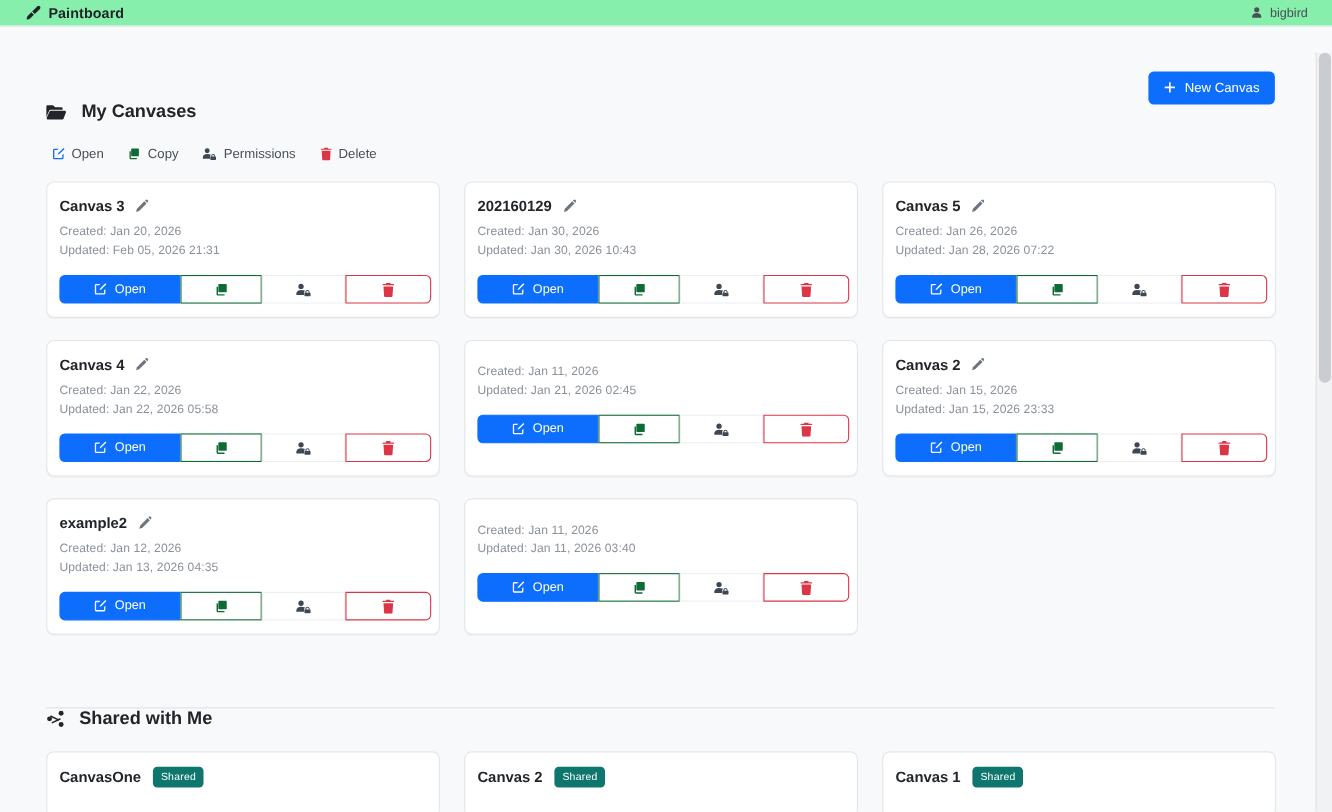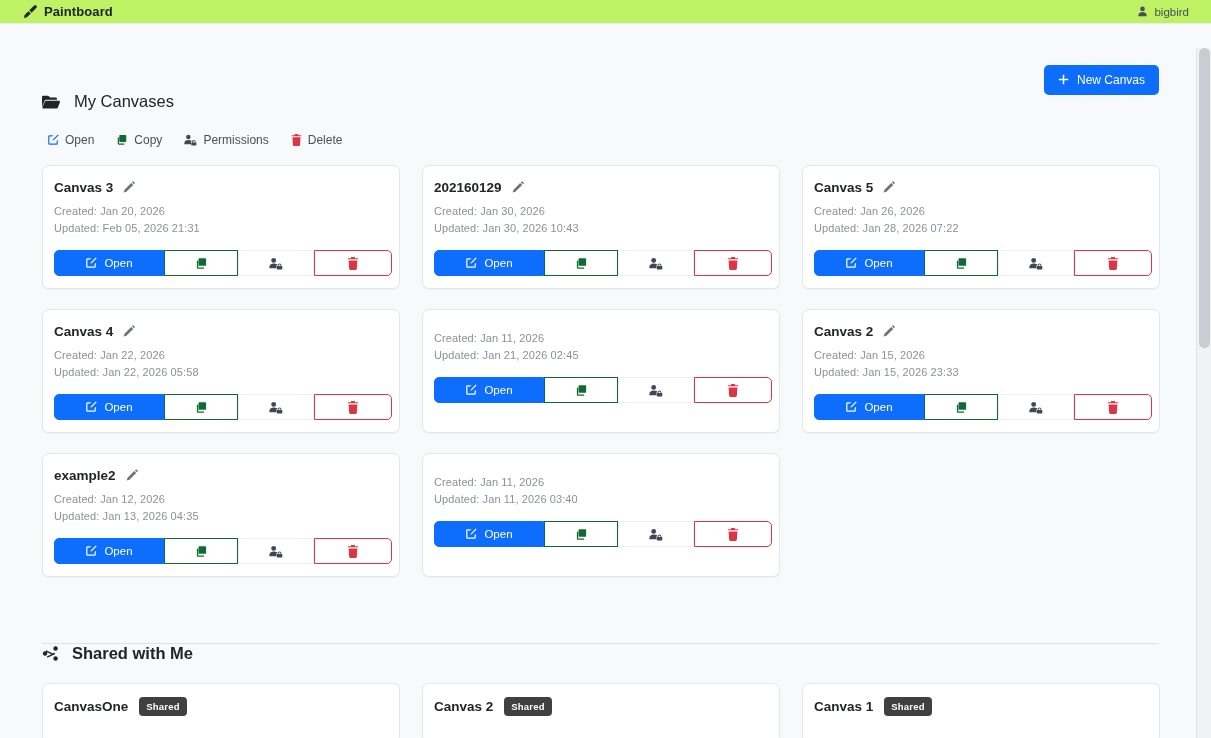--- a/index.html
+++ b/index.html
@@ -8,21 +8,21 @@
     width: 1211px; height: 738px;
     overflow: hidden;
     background: #f8f9fa;
     font-family: "Liberation Sans", sans-serif;
     color: #212529;
   }
 
   
   .navbar {
     height: 24px;
-    background: #bef264;
+    background: #86efac;
     border-bottom: 1px solid #e9ecef;
     display: flex;
     align-items: center;
     justify-content: space-between;
     padding: 0 22px 0 24px;
     position: relative;
     z-index: 5;
   }
   .brand {
     display: flex; align-items: center; gap: 7px;
@@ -43,21 +43,21 @@
   }
   .container { width: 1117px; }
 
   
   .section-head {
     display: flex; align-items: center; justify-content: space-between;
     padding-top: 24px;
   }
   .section-title {
     display: flex; align-items: center; gap: 14px;
-    font-size: 16.5px; font-weight: normal; color: #212529; margin-top: 44px;
+    font-size: 16.5px; font-weight: bold; color: #212529; margin-top: 44px;
   }
   .btn-new {
     display: inline-flex; align-items: center; gap: 8px;
     background: #0d6efd; color: #fff;
     border: none; border-radius: 5px;
     font-size: 12px; font-family: inherit;
     padding: 8px 14px;
     cursor: pointer;
     white-space: nowrap;
     justify-content: space-between;
@@ -166,22 +166,22 @@
     background: #fff;
     border: 1px solid #e3e6ea;
     border-radius: 7px;
     padding: 13px 12px 12px 11px;
     height: 60px;
     box-shadow: 0 1px 1px rgba(0,0,0,.035);
   }
   .shared-title-row { display: flex; align-items: center; gap: 11px; }
   .shared-title { font-size: 13.5px; font-weight: bold; color: #212529; }
   .badge {
-    background: #404040; color: #fff;
-    font-size: 9.5px; font-weight: bold;
+    background: #0f766e; color: #fff;
+    font-size: 9.5px; font-weight: normal;
     border-radius: 4px;
     padding: 4px 7px;
     letter-spacing: .2px;
   }
 
   
   .scrollbar-track {
     position: absolute;
     top: 24px; right: 0;
     width: 15px; height: 714px;

